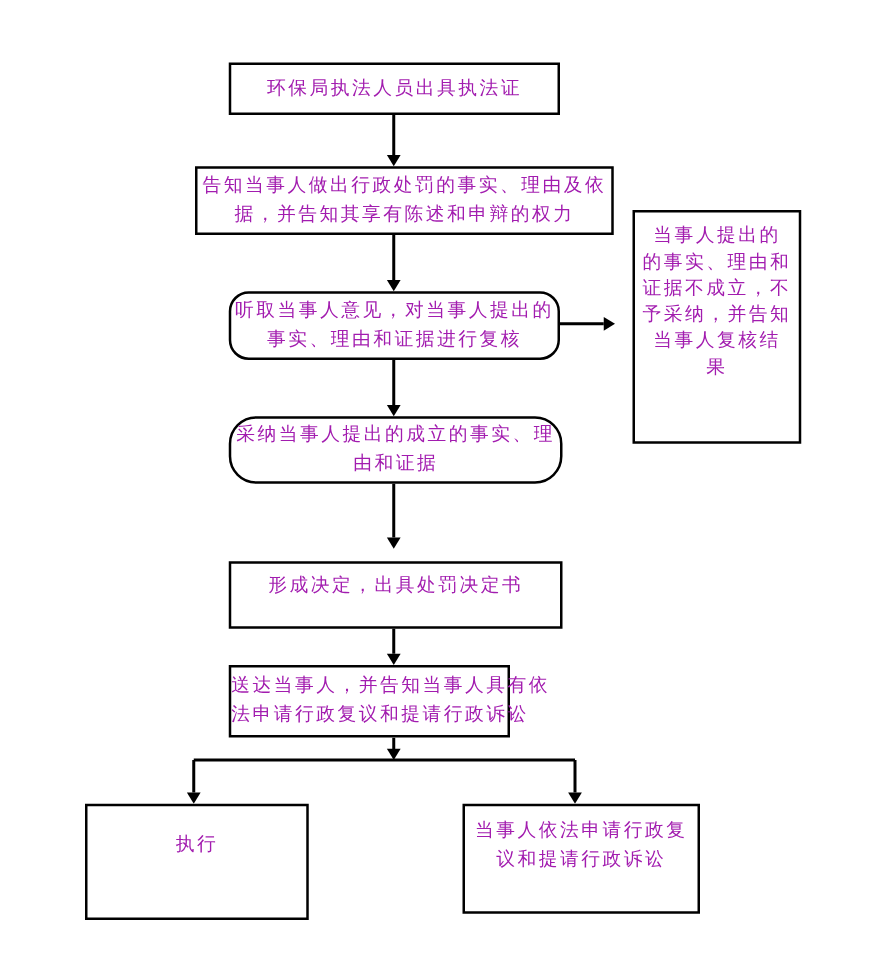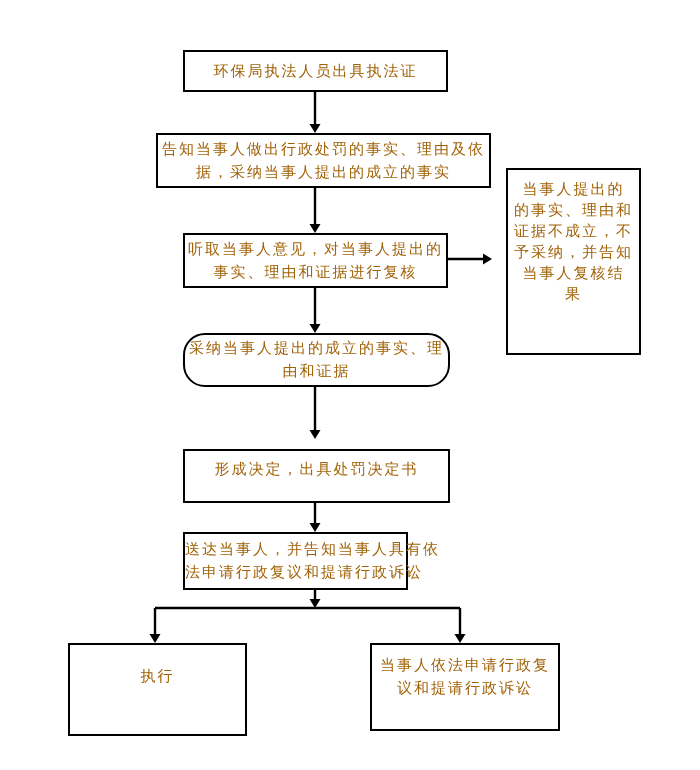--- a/index.html
+++ b/index.html
@@ -20,38 +20,38 @@
     left: 0;
     top: 0;
     width: 700px;
     height: 770px;
   }
   .box {
     position: absolute;
     box-sizing: border-box;
     border: 2px solid #000000;
     background: #ffffff;
-    color: #a16207;
+    color: #a21caf;
     font-size: 15px;
     letter-spacing: 2px;
     text-align: center;
     display: flex;
     flex-direction: column;
   }
   .v-center { justify-content: center; }
   .v-top    { justify-content: flex-start; }
   .line {
     line-height: 23px;
     white-space: nowrap;
   }
   .tight .line { line-height: 21px; }
 
   #box-step1   { left: 183px; top:  50px; width: 265px; height: 42px; }
   #box-step2   { left: 145px; top: 133px; width: 335px; height: 55px; margin-left: 11px; }
-  #box-step3   { left: 183px; top: 233px; width: 265px; height: 55px; }
+  #box-step3   { left: 183px; top: 233px; width: 265px; height: 55px; border-radius: 16px; }
   #box-review  { left: 492px; top: 168px; width: 135px; height: 187px; padding-top: 9px; margin-left: 14px; }
   #box-step4   { left: 183px; top: 333px; width: 267px; height: 54px; border-radius: 22px; }
   #box-step5   { left: 183px; top: 449px; width: 267px; height: 54px; padding-top: 7px; }
   #box-step6   { left: 183px; top: 532px; width: 225px; height: 58px; }
   #box-execute { left:  68px; top: 643px; width: 179px; height: 93px; padding-top: 20px; }
   #box-appeal  { left: 370px; top: 643px; width: 190px; height: 88px; padding-top: 9px; }
 </style>
 </head>
 <body>
 
@@ -110,21 +110,21 @@
       </g>
     </g>
   </svg>
 
   <div id="box-step1" class="box v-center">
     <div class="line">环保局执法人员出具执法证</div>
   </div>
 
   <div id="box-step2" class="box v-center">
     <div class="line">告知当事人做出行政处罚的事实、理由及依</div>
-    <div class="line">据，采纳当事人提出的成立的事实</div>
+    <div class="line">据，并告知其享有陈述和申辩的权力</div>
   </div>
 
   <div id="box-step3" class="box v-center">
     <div class="line">听取当事人意见，对当事人提出的</div>
     <div class="line">事实、理由和证据进行复核</div>
   </div>
 
   <div id="box-review" class="box v-top tight">
     <div class="line">当事人提出的</div>
     <div class="line">的事实、理由和</div>

